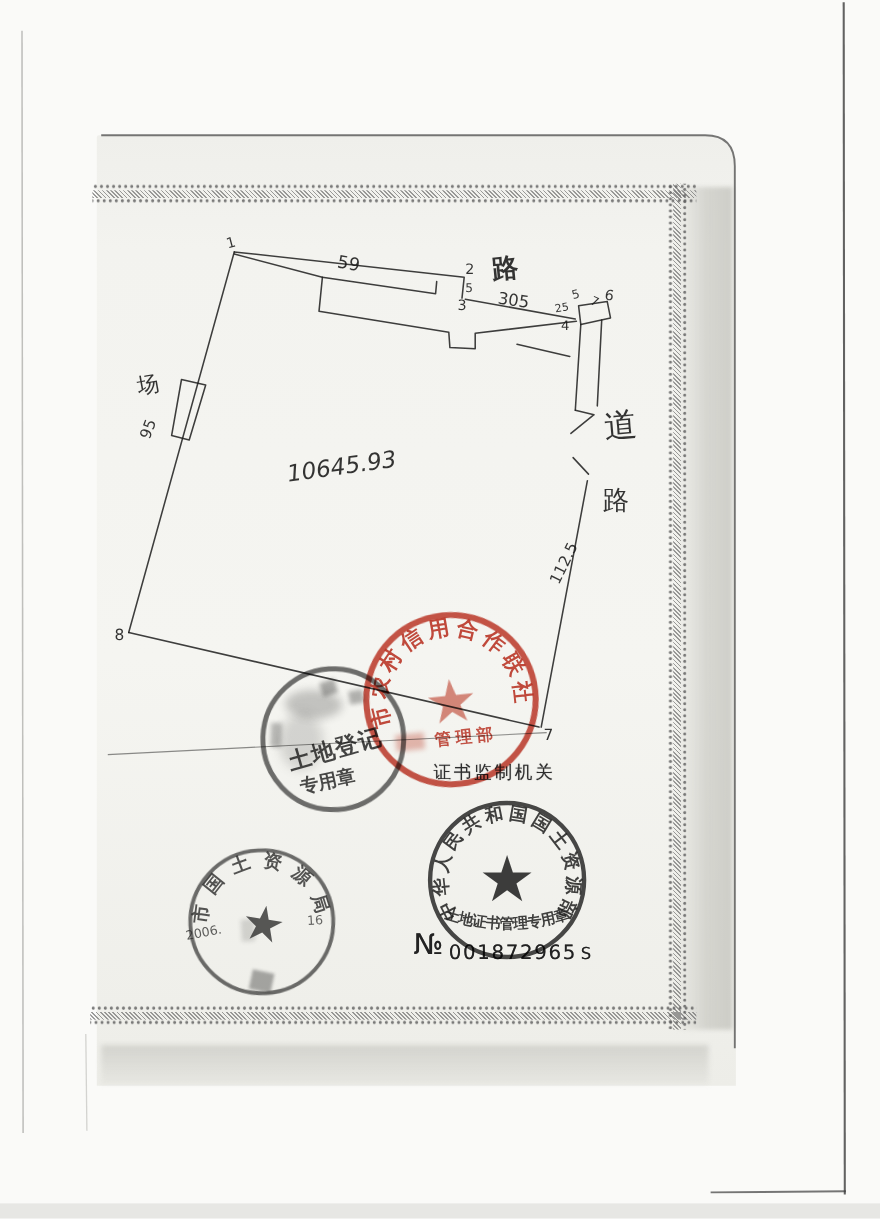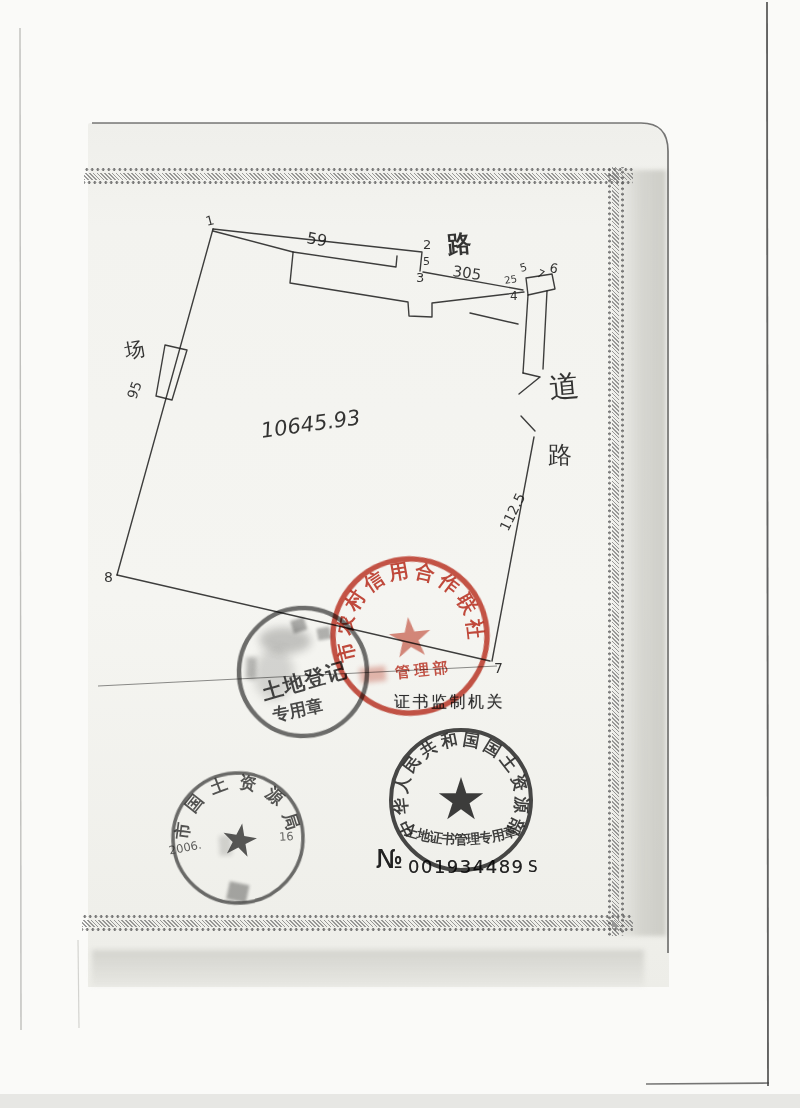--- a/index.html
+++ b/index.html
@@ -102,21 +102,21 @@
     <text class="hw" x="262" y="438" font-size="21" font-style="italic" transform="rotate(-8 262 438)">10645.93</text>
     <text class="hw" x="126" y="358" font-size="20" transform="rotate(-10 126 358)">场</text>
     <text class="hw" x="136" y="400" font-size="14" transform="rotate(-70 136 400)">95</text>
     <text class="hw" x="104" y="582" font-size="14">8</text>
     <text class="hw" x="494" y="673" font-size="14">7</text>
   </svg>
 
   <div class="abs form-label" style="left:394px;top:692px;letter-spacing:2.5px;">证书监制机关</div>
 
   <div class="abs serial" style="left:376px;top:844px;font-size:26px;z-index:4;">№</div>
-  <div class="abs serial" style="left:408px;top:856px;font-size:18px;letter-spacing:1.5px;">001934489</div>
+  <div class="abs serial" style="left:408px;top:856px;font-size:18px;letter-spacing:1.5px;">001872965</div>
   <div class="abs serial" style="left:528px;top:858px;font-size:15px;">S</div>
 
   <div class="abs stamp" style="left:232px;top:601px;width:142px;height:142px;transform:rotate(2deg);">
     <svg width="142" height="142" viewBox="0 0 142 142">
       <circle cx="71" cy="71" r="64" stroke="#2e2e2e" stroke-width="4.5" fill="none" opacity="0.68" style="filter:blur(.5px)"></circle>
       <ellipse cx="52" cy="40" rx="26" ry="13" fill="#444" opacity="0.28" style="filter:blur(4px)"></ellipse>
       <ellipse cx="42" cy="74" rx="20" ry="26" fill="#555" opacity="0.2" style="filter:blur(5px)"></ellipse>
       <rect x="58" y="18" width="14" height="13" fill="#333" opacity="0.38" style="filter:blur(1.8px)" transform="rotate(-20 65 24)"></rect>
       <rect x="84" y="26" width="13" height="12" fill="#333" opacity="0.35" style="filter:blur(1.8px)" transform="rotate(-12 90 32)"></rect>
       <rect x="14" y="58" width="10" height="22" fill="#333" opacity="0.3" style="filter:blur(2px)"></rect>

